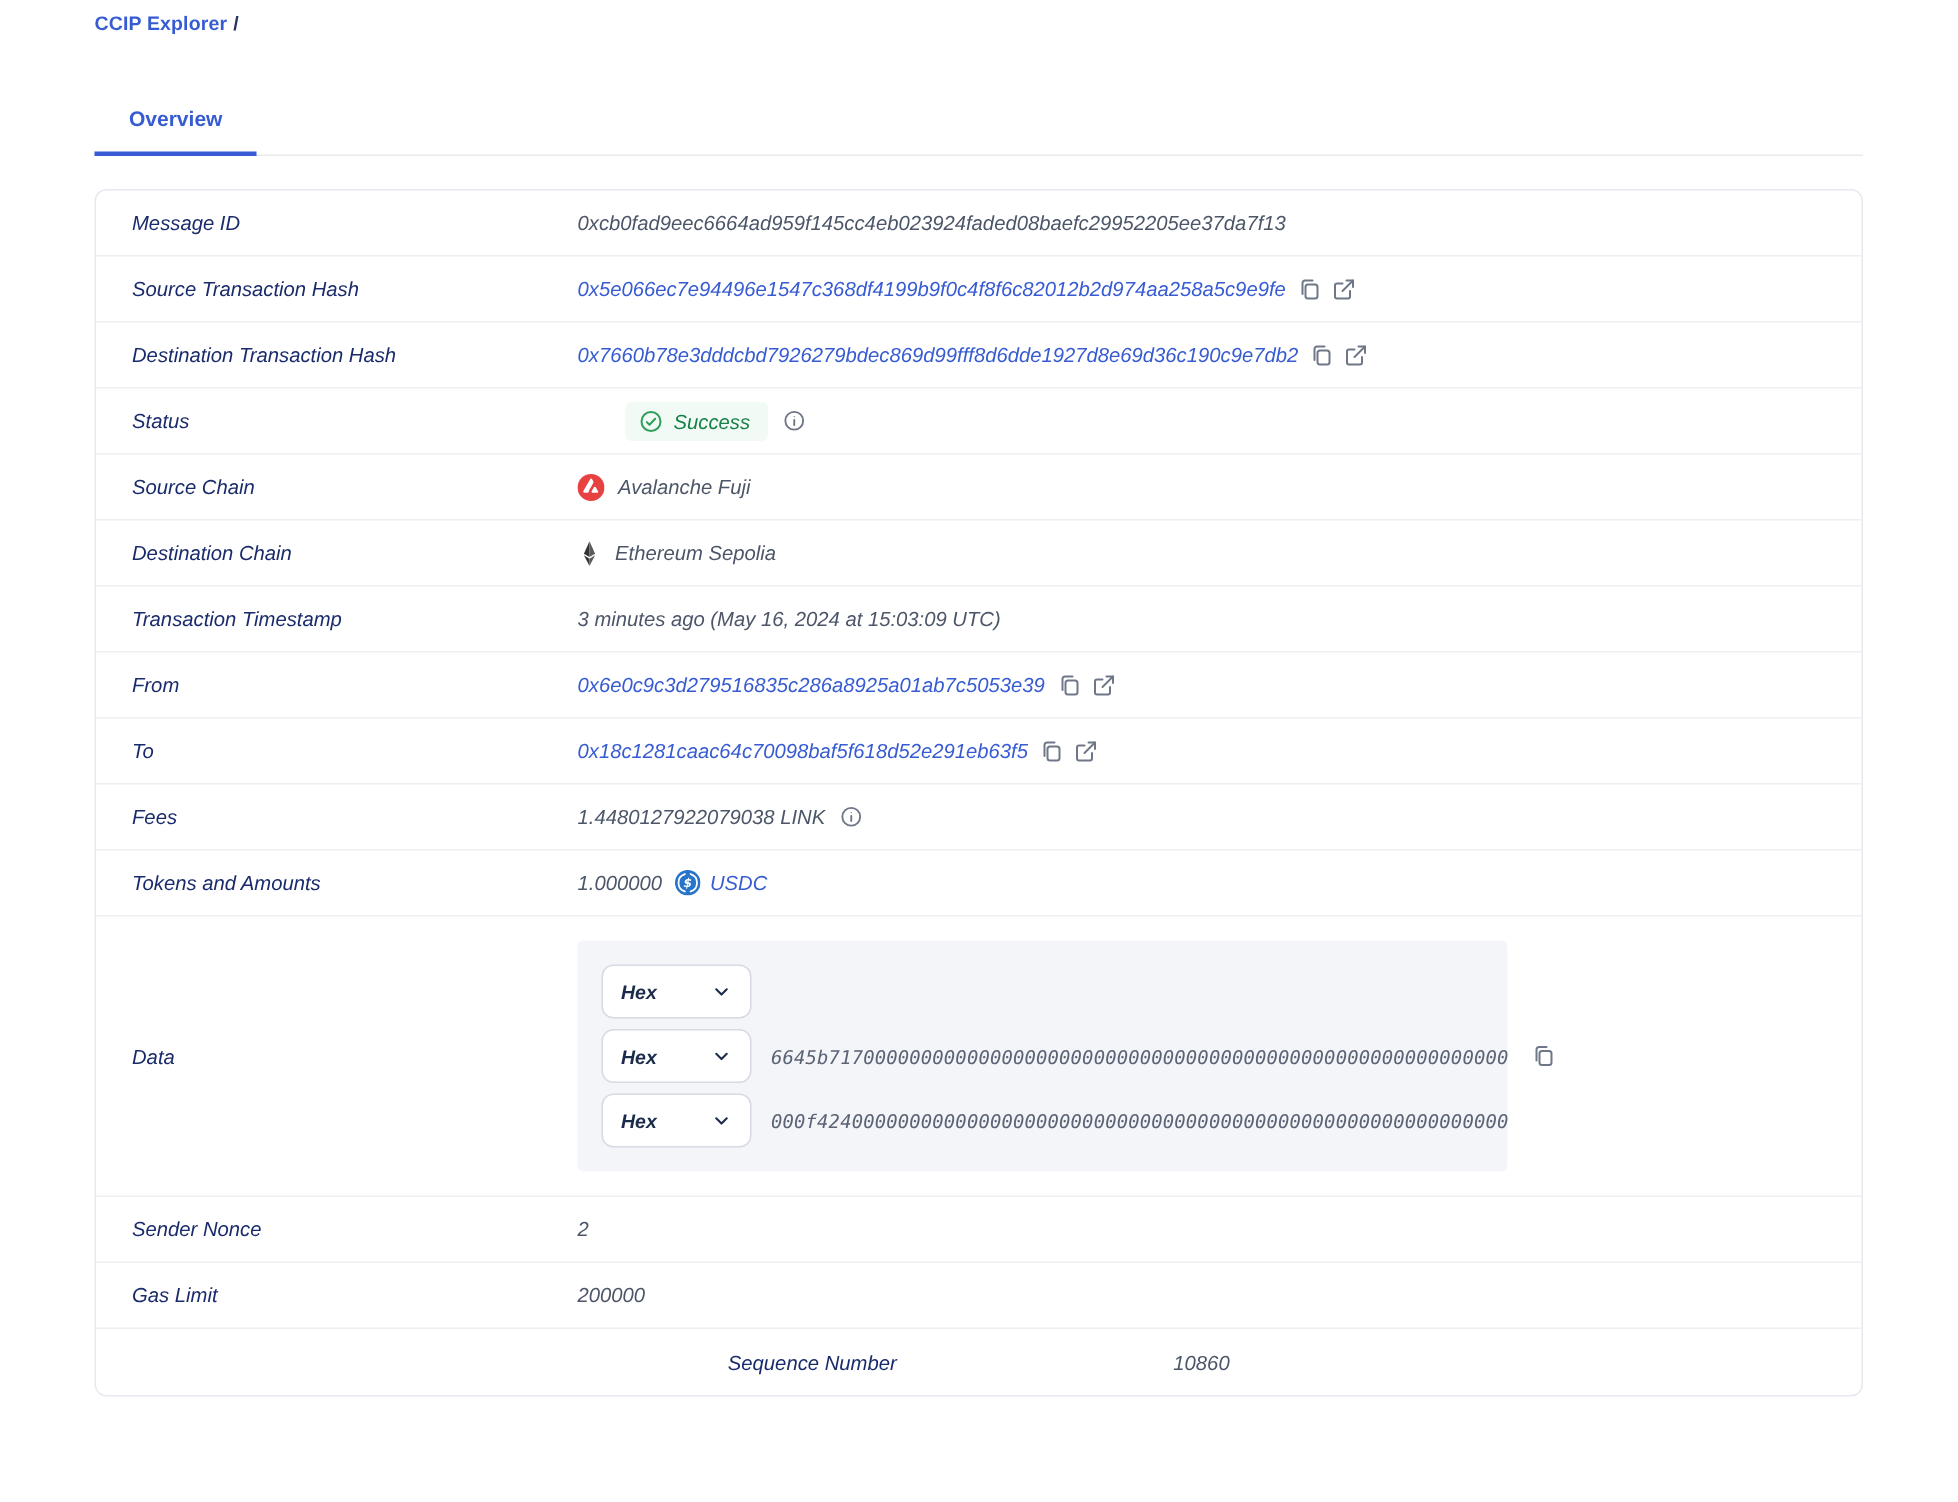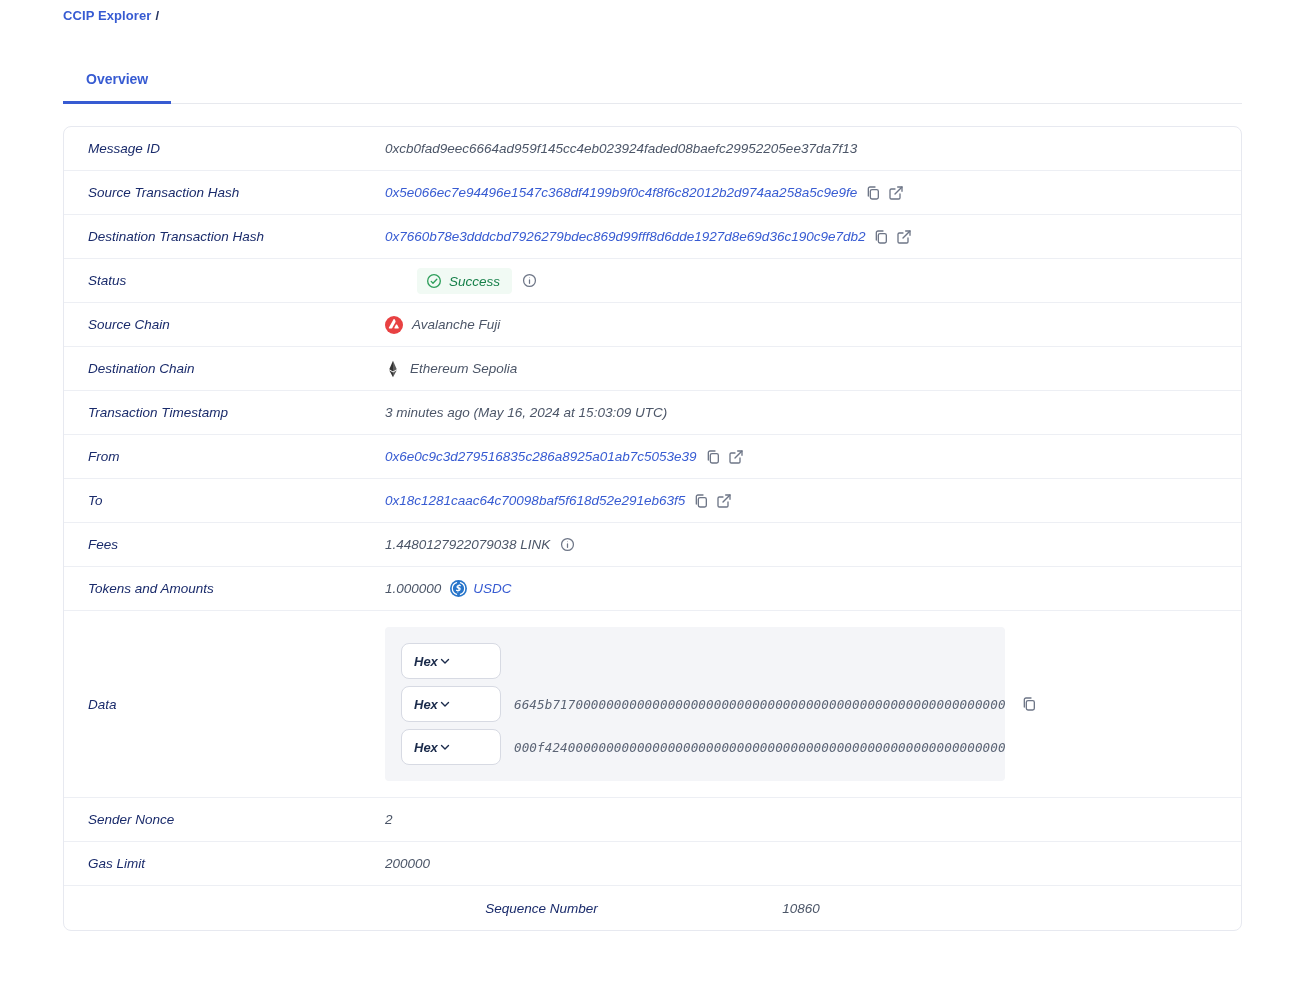--- a/index.html
+++ b/index.html
@@ -43,21 +43,21 @@
 
   
   .token-icon { width:17px; height:17px; margin:0 6px 0 9px; display:inline-flex; }
   .token-icon svg { width:17px; height:17px; }
   a.token-link { color:#375bd2; text-decoration:none; font-weight:500; }
 
   
   .row.data-row { padding-top:16px; padding-bottom:16px; }
   .data-panel { background:#f4f5f8; border-radius:4px; padding:16px; width:620px; display:flex; flex-direction:column; gap:7px; }
   .data-line { display:flex; align-items:center; }
-  .hex-select { width:100px; height:36px; background:#fff; border:1px solid #d7dae3; border-radius:8px; display:flex; align-items:center; padding:0 12px; cursor:pointer; flex:0 0 100px; }
+  .hex-select { width:100px; height:36px; background:#fff; border:1px solid #d7dae3; border-radius:8px; display:flex; align-items:center; justify-content:space-between; padding:0 12px; cursor:pointer; flex:0 0 100px; }
   .hex-select .hx { font-size:13px; font-weight:700; color:#1b2b4b; }
   .hex-select svg { width:14px; height:14px; color:#1b2b4b; }
   .hex-text { margin-left:13px; font-family:"DejaVu Sans Mono","Liberation Mono",monospace; font-size:12.6px; color:#5b6475; white-space:nowrap; letter-spacing:.1px; }
   .data-copy { margin-left:16px; }
 </style>
 </head>
 <body>
 
 <div class="page">
 

